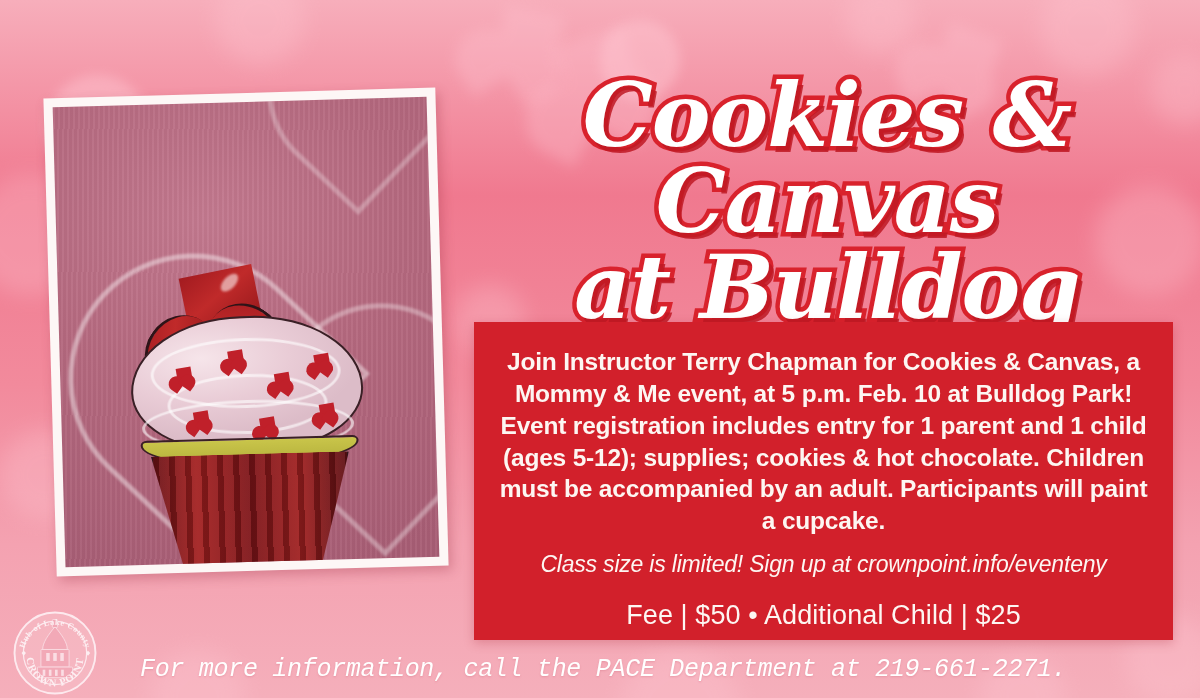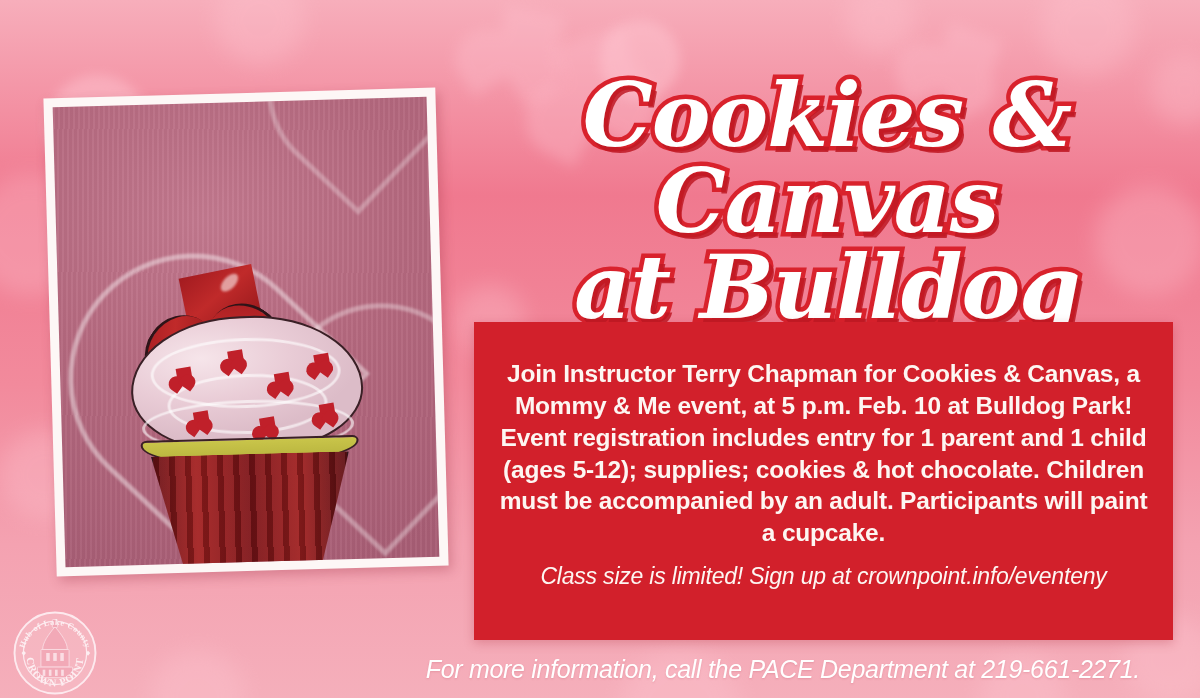--- a/index.html
+++ b/index.html
@@ -143,46 +143,47 @@
     box-shadow:0 3px 10px rgba(160,20,35,.25);
     padding:16px 18px 12px;
     text-align:center;
     color:#fdf6f2;
   }
   #info-paragraph{
     font-size:24.5px;
     line-height:1.30;
     font-weight:600;
     letter-spacing:-.2px;
-    margin:20px 6px 0;
+    margin:8px 6px 0;
   }
   #signup-line{
     font-size:23px;
     font-style:italic;
     font-weight:400;
     margin-top:14px;
     letter-spacing:-.2px;
   }
   #fee-line{
     font-size:27px;
     font-weight:400;
     margin-top:22px;
     letter-spacing:.1px;
   }
 
   
   #footer-text{
     position:absolute; left:140px; top:655px; width:1000px;
-    text-align:right;
+    text-align:left;
     font-size:25px;
     font-style:italic;
     font-weight:400;
     color:#ffffff;
     letter-spacing:-.3px;
     text-shadow:0 1px 2px rgba(190,80,100,.25);
+    font-family:Liberation Mono, monospace;
   }
 
   
   #logo{
     position:absolute; left:11px; top:609px; width:88px; height:88px;
   }
   #logo svg{ display:block; width:88px; height:88px; }
 </style>
 </head>
 <body>
@@ -245,20 +246,21 @@
   </div>
 
   <h1 id="title">
     <span>Cookies &amp; Canvas</span>
     <span class="line2">at Bulldog Park</span>
   </h1>
 
   <div id="info-box">
     <p id="info-paragraph">Join Instructor Terry Chapman for Cookies &amp; Canvas, a Mommy &amp; Me event, at 5 p.m. Feb. 10 at Bulldog Park! Event registration includes entry for 1 parent and 1 child (ages 5-12); supplies; cookies &amp; hot chocolate. Children must be accompanied by an adult. Participants will paint a cupcake.</p>
     <p id="signup-line">Class size is limited! Sign up at crownpoint.info/eventeny</p>
+    <p id="fee-line">Fee | $50 • Additional Child | $25</p>
   </div>
 
   <p id="footer-text">For more information, call the PACE Department at 219-661-2271.</p>
 
   <div id="logo">
     <svg viewBox="0 0 100 100" xmlns="http://www.w3.org/2000/svg" aria-hidden="true">
       <defs>
         <path id="arcTop" d="M 14,54 A 36,36 0 0 1 86,54" fill="none"></path>
         <path id="arcBottom" d="M 18,56 A 32,32 0 0 0 82,56" fill="none"></path>
       </defs>

